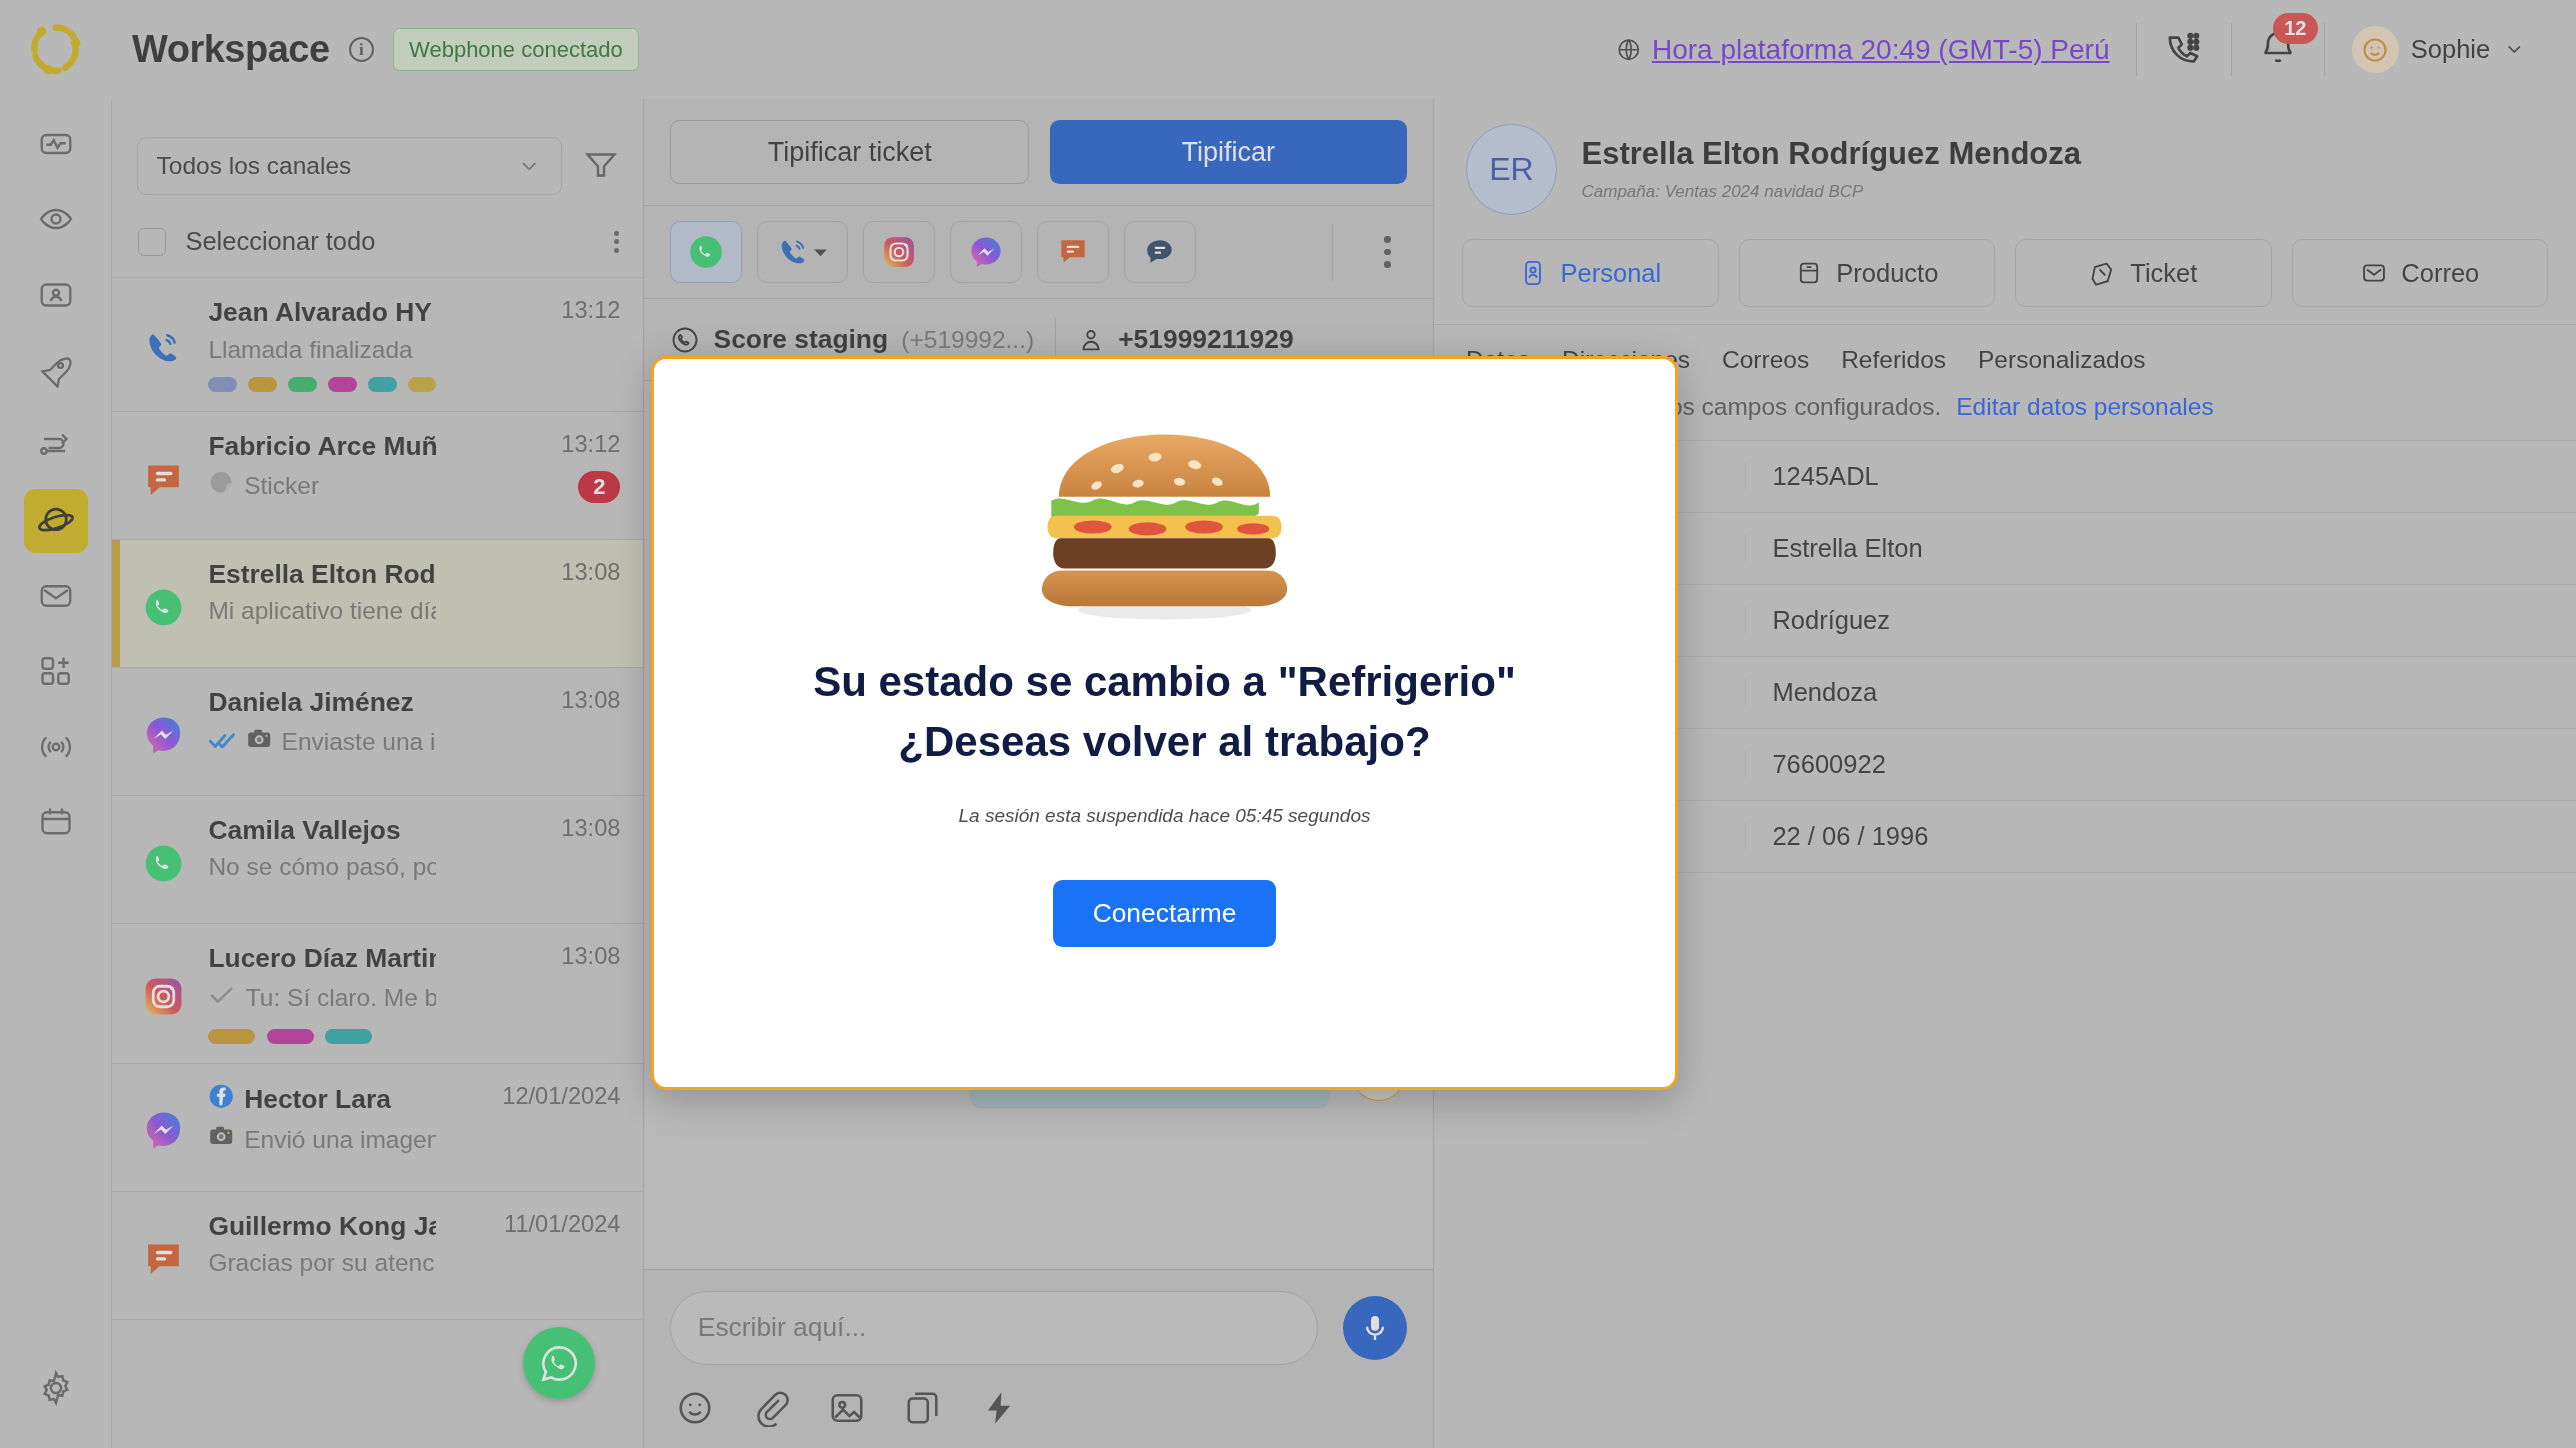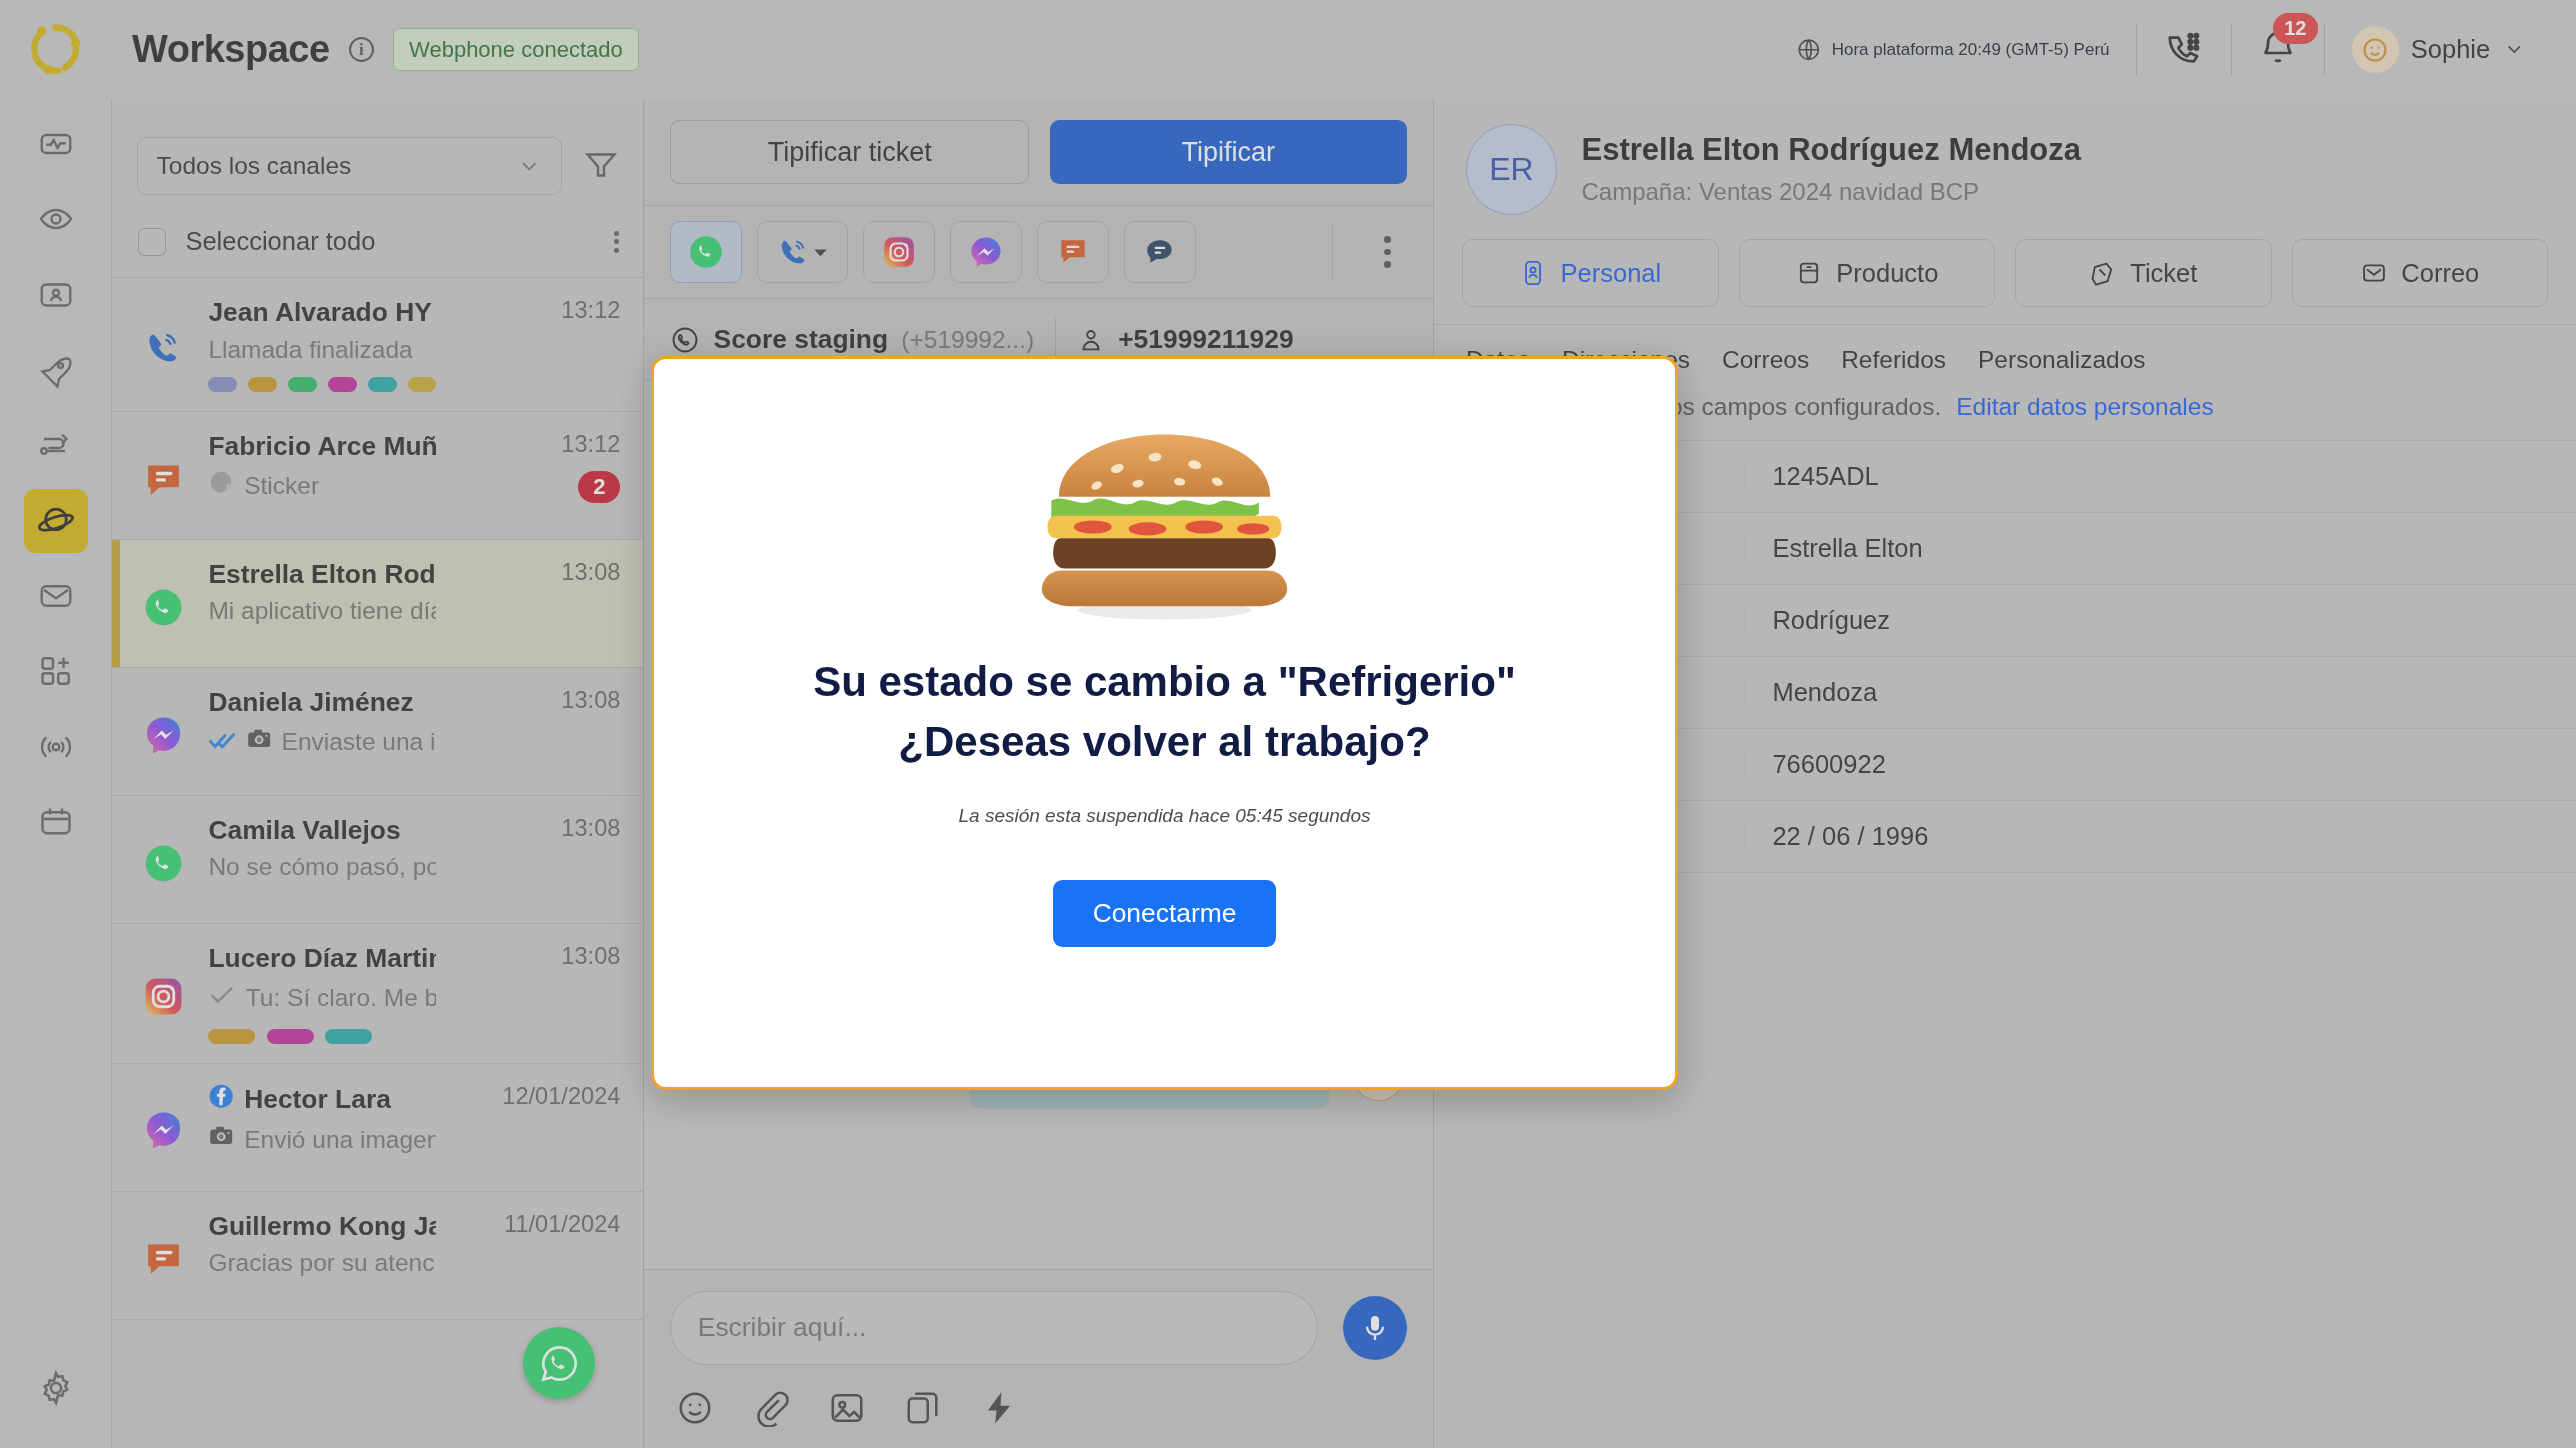--- a/index.html
+++ b/index.html
@@ -38,21 +38,21 @@
     border: 1.4px solid #84c482; background: #d6e6cf;
     color: #1e6b20; font-size: 22px; padding: 7.5px 15px;
     border-radius: 6.6px; white-space: nowrap;
   }
   .topbar-right {
     margin-left: auto; display: flex; align-items: center;
     height: 100%; padding-right: 24.5px;
   }
   .tb-seg { display: flex; align-items: center; padding: 0 26.4px; height: 53px; }
   .tb-div { width: 0.9px; height: 53px; background: #a9a9a9; }
-  .plat-time { display: flex; align-items: center; gap: 10.4px; font-size: 17px; color: #0f172a; white-space: nowrap; }
+  .plat-time { display: flex; align-items: center; gap: 10.4px; font-size: 28px; color: #6d28d9; white-space: nowrap; text-decoration: underline; }
   .bell-wrap { position: relative; }
   .notif-badge {
     position: absolute; top: -15px; left: 15px;
     background: #e23b3b; color: #fff; border-radius: 21px;
     font-size: 20px; font-weight: 600; padding: 2.8px 11.3px; min-width: 41px;
     text-align: center; line-height: 1.25;
   }
   .user-chip { display: flex; align-items: center; gap: 12.3px; }
   .user-ava {
     width: 47px; height: 47px; border-radius: 50%;
@@ -228,21 +228,21 @@
     border-left: 0.9px solid #a8a8a8; display: flex; flex-direction: column; min-height: 0;
   }
   .contact-head { display: flex; align-items: center; gap: 24.5px; padding: 24.5px 32px 19px 32px; }
   .contact-ava {
     width: 91px; height: 91px; border-radius: 50%;
     background: #c3cde2; border: 1.9px solid #8ba2cf;
     display: flex; align-items: center; justify-content: center;
     font-size: 32px; color: #2b49a8; font-weight: 500;
   }
   .contact-name { font-size: 31px; font-weight: 700; color: #171717; }
-  .contact-camp { font-size: 24px; color: #6b6b6b; margin-top: 9.4px; }
+  .contact-camp { font-size: 17px; font-style: italic; color: #6b6b6b; margin-top: 9.4px; }
 
   .tabs-row { display: flex; gap: 20px; padding: 5.7px 28px 17px 28px; }
   .tab {
     flex: 1; height: 68px; border: 1.4px solid #ababab; border-radius: 10.4px;
     display: flex; align-items: center; justify-content: center; gap: 13.2px;
     font-size: 25.5px; color: #232323;
   }
   .tab.active { color: #1155ef; border-color: #ababab; }
   .sub-tabs {
     display: flex; gap: 32px; padding: 21px 32px 13.2px 32px;

